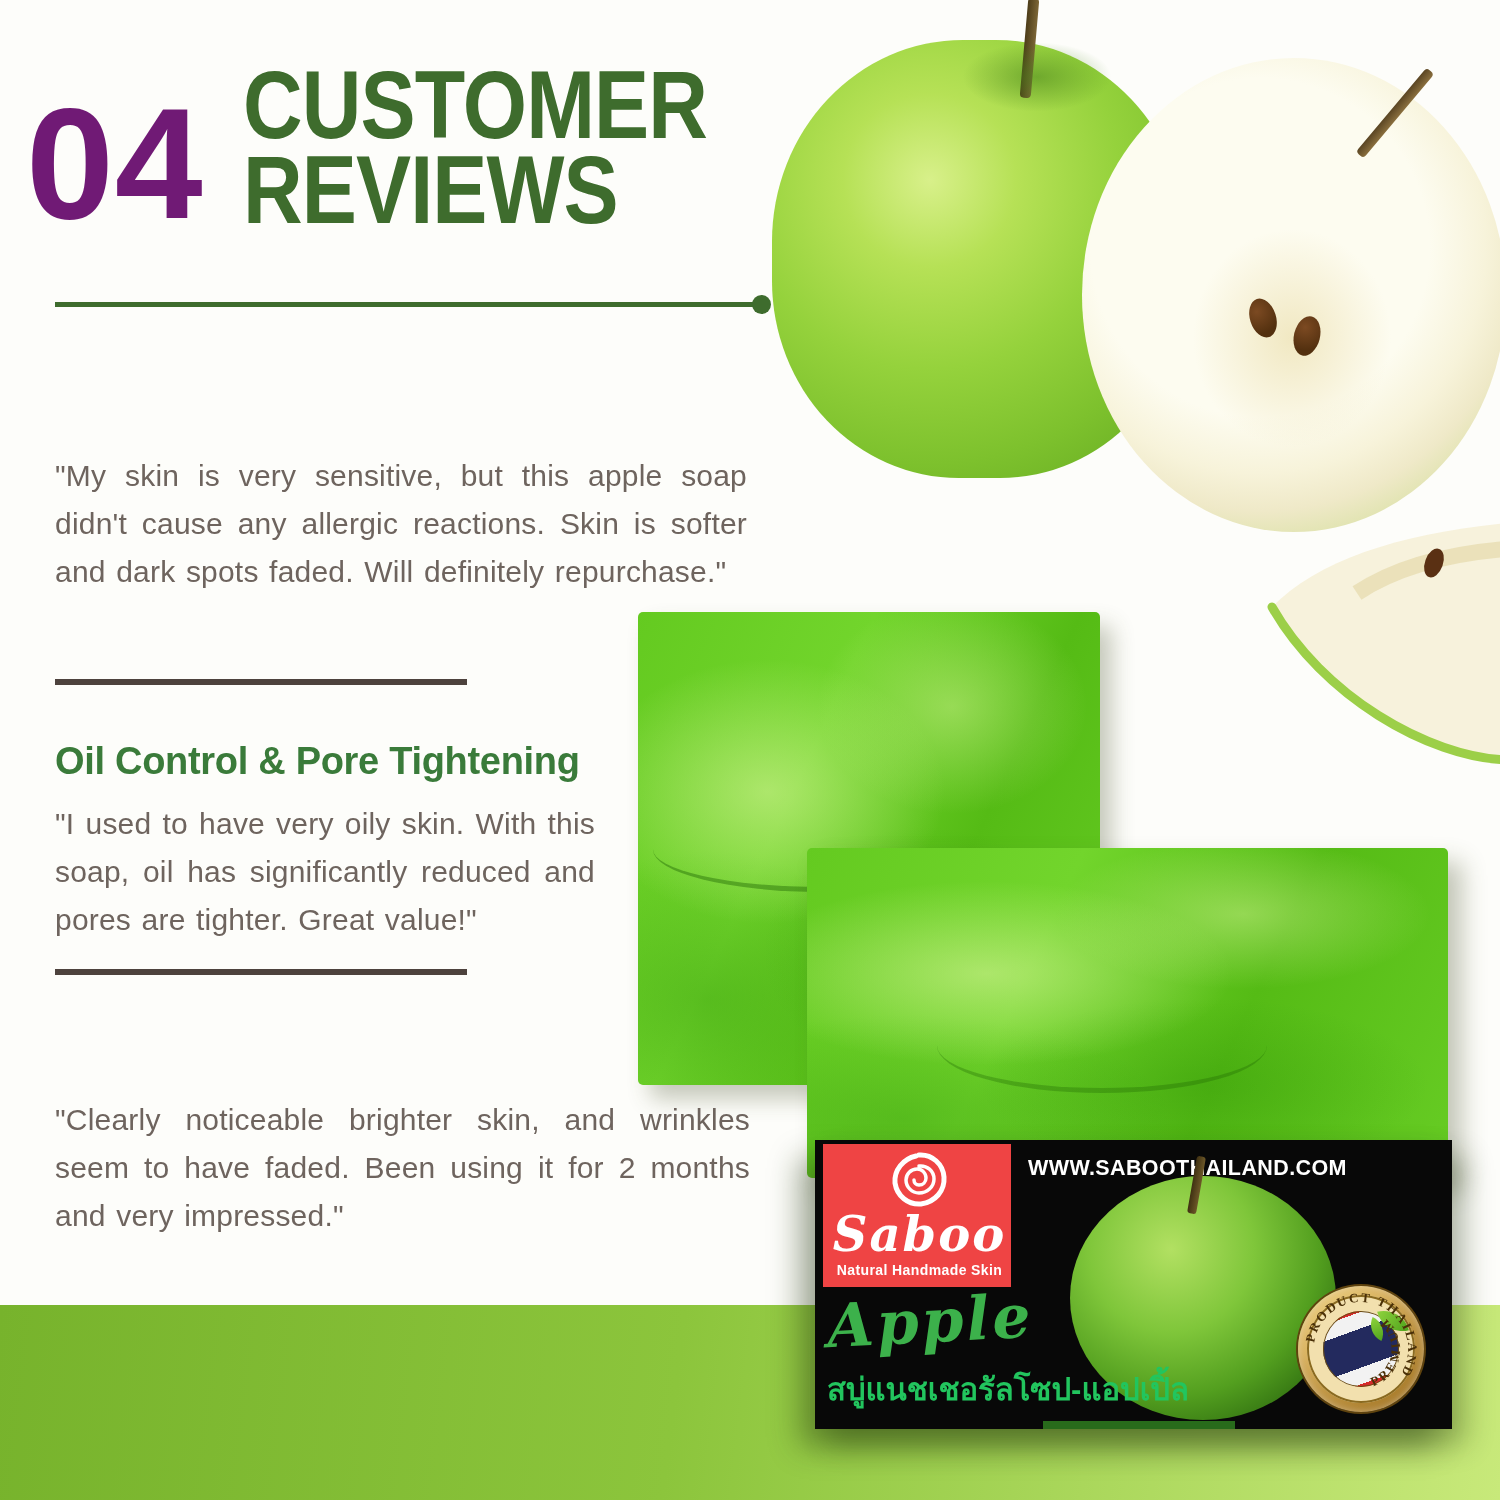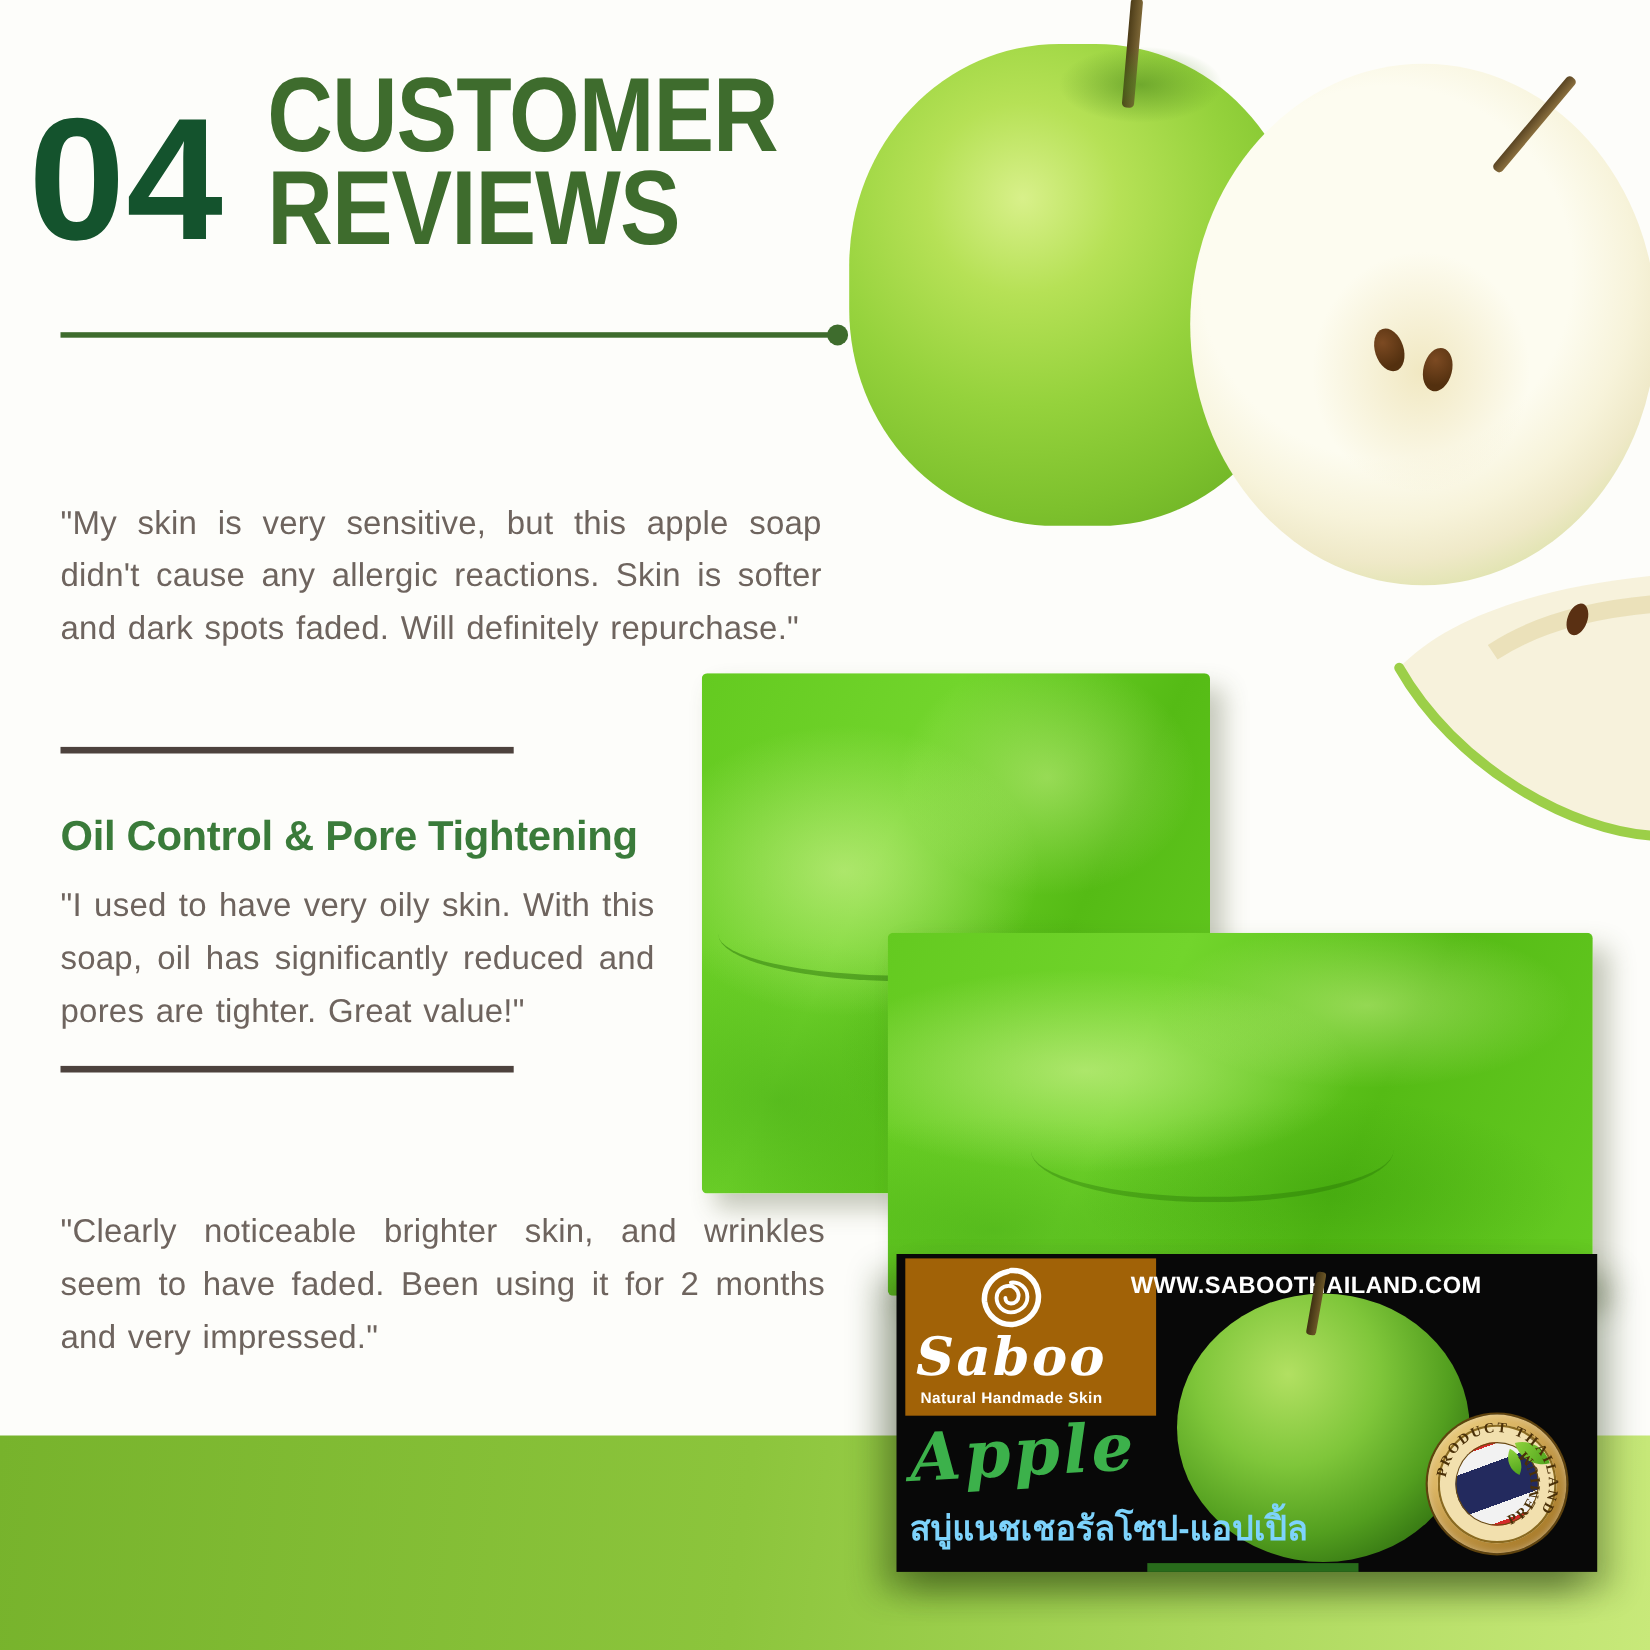--- a/index.html
+++ b/index.html
@@ -3,21 +3,21 @@
 <meta charset="utf-8">
 <style>
   html,body{margin:0;padding:0;background:#e8e8e8;}
   .canvas{
     position:relative;width:1500px;height:1500px;overflow:hidden;
     background:#fdfdfa;font-family:"Liberation Sans",sans-serif;
   }
   
   .hdr-num{
     position:absolute;left:26px;top:84px;font-size:158px;font-weight:bold;
-    color:#14532d;line-height:1;letter-spacing:1px;z-index:10;
+    color:#701a75;line-height:1;letter-spacing:1px;z-index:10;
   }
   .hdr-title{
     position:absolute;left:243px;top:62px;font-size:96px;font-weight:bold;
     color:#3e6c2d;line-height:85px;letter-spacing:-1px;
     transform:scaleX(0.86);transform-origin:left top;z-index:10;
   }
   .hdr-rule{
     position:absolute;left:55px;top:302px;width:700px;height:5px;
     background:#3e6c2d;z-index:10;
   }
@@ -104,21 +104,21 @@
     position:absolute;left:0;top:1305px;width:1500px;height:195px;z-index:6;
     background:linear-gradient(97deg,#77b32c 0%,#8cc53c 45%,#c8e97a 100%);
   }
   
   .package{
     position:absolute;left:815px;top:1140px;width:637px;height:289px;z-index:7;
     background:#080808;
     box-shadow:-16px 18px 28px rgba(30,50,10,.40), 14px 16px 26px rgba(30,50,10,.30);
   }
   .logo-square{
-    position:absolute;left:8px;top:4px;width:228px;height:143px;background:#a16207;
+    position:absolute;left:8px;top:4px;width:188px;height:143px;background:#ef4444;
   }
   .logo-square svg{position:absolute;left:66px;top:6px;}
   .brand-script{
     position:absolute;left:0;top:62px;width:193px;text-align:center;
     font-family:"DejaVu Serif",serif;font-style:italic;font-weight:bold;
     font-size:48px;color:#ffffff;letter-spacing:2px;
   }
   .brand-tagline{
     position:absolute;left:0;top:118px;width:193px;text-align:center;
     font-size:14px;font-weight:bold;color:#ffffff;letter-spacing:0.4px;
@@ -134,21 +134,21 @@
   .pkg-stem{
     position:absolute;left:122px;top:-20px;width:9px;height:58px;
     background:linear-gradient(90deg,#3f3012,#6d5828);border-radius:3px;transform:rotate(10deg);
   }
   .pkg-flavor{
     position:absolute;left:12px;top:146px;font-family:"DejaVu Serif",serif;
     font-style:italic;font-weight:bold;font-size:60px;color:#3cb14b;
     transform:rotate(-3deg);letter-spacing:3px;
   }
   .pkg-thai{
-    position:absolute;left:12px;top:224px;font-size:31px;font-weight:bold;color:#7dd3fc;
+    position:absolute;left:12px;top:224px;font-size:31px;font-weight:bold;color:#22c55e;
   }
   .pkg-cut-strip{
     position:absolute;left:228px;top:281px;width:192px;height:8px;background:#2e7d1f;opacity:.85;
   }
   
   .badge{
     position:absolute;left:483px;top:146px;width:126px;height:126px;border-radius:50%;
     background:radial-gradient(circle at 35% 30%, #f3d98b 0%, #d9b25f 40%, #a87a28 75%, #8a5f18 100%);
     box-shadow:0 0 0 2px #5f430e, inset 0 0 8px rgba(255,255,255,.45);
   }

